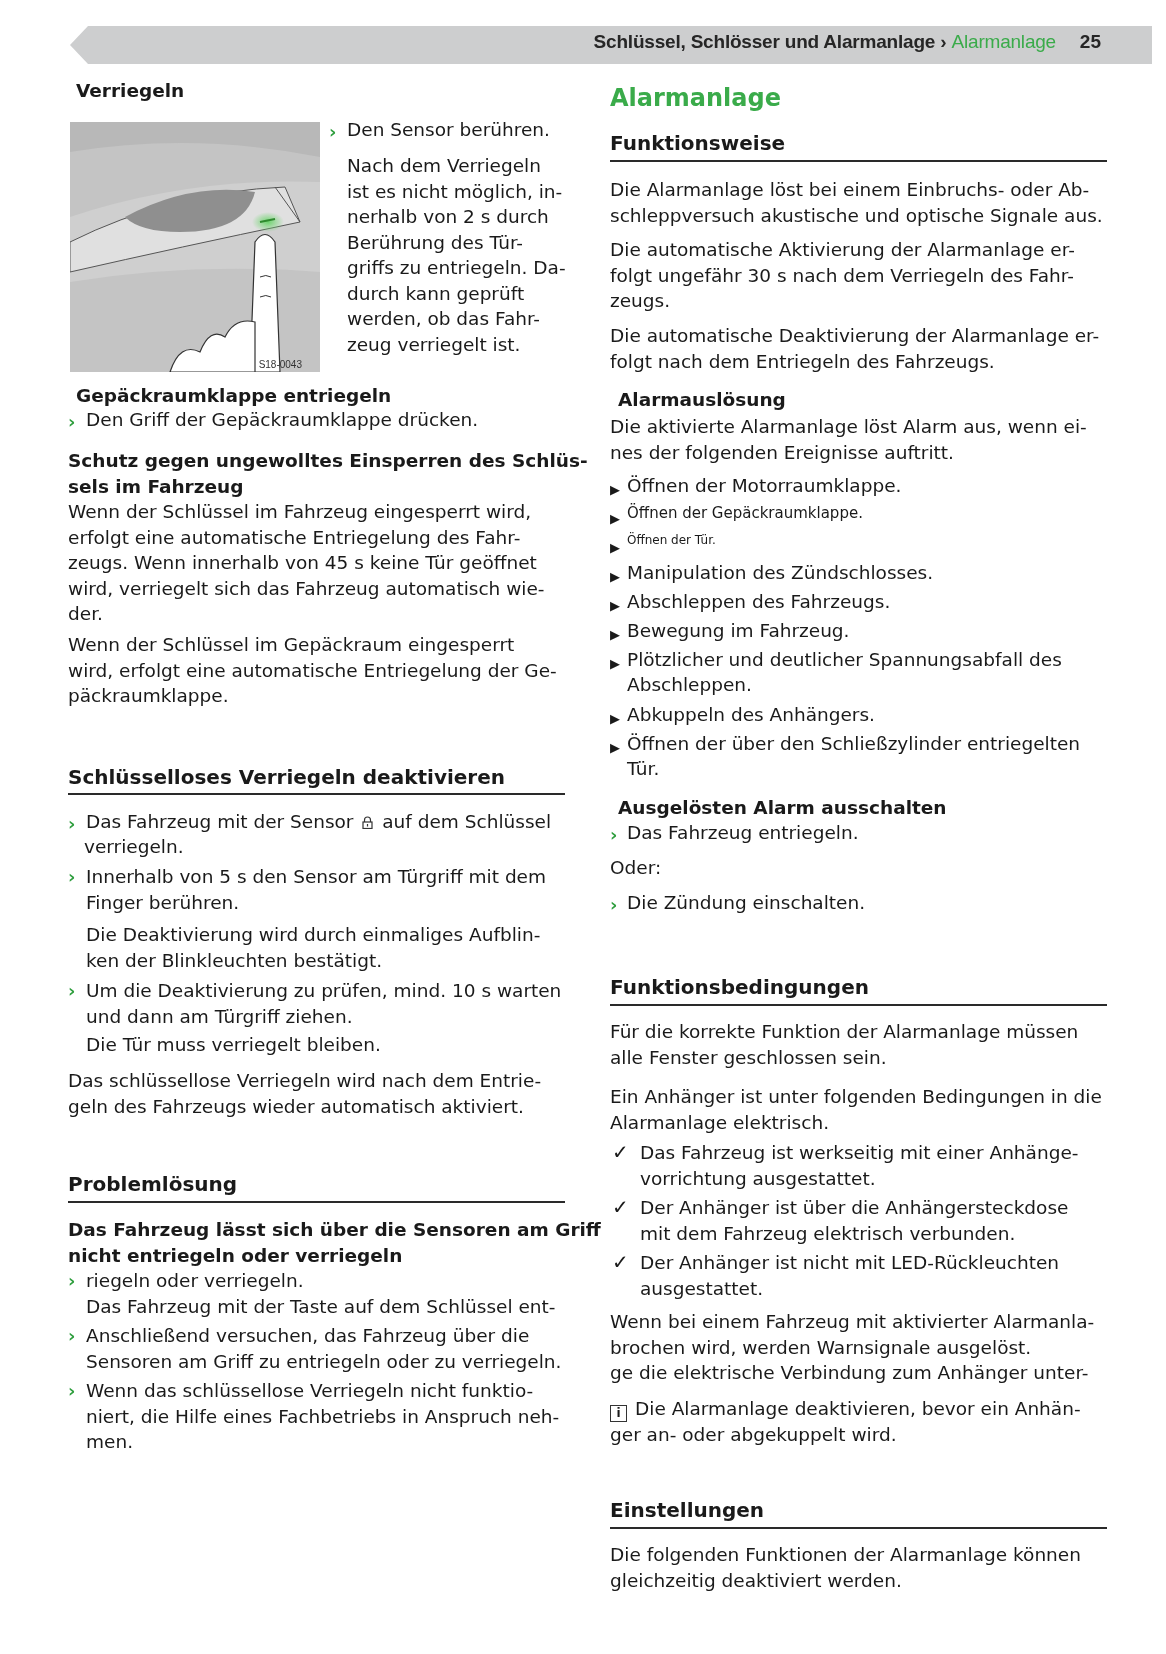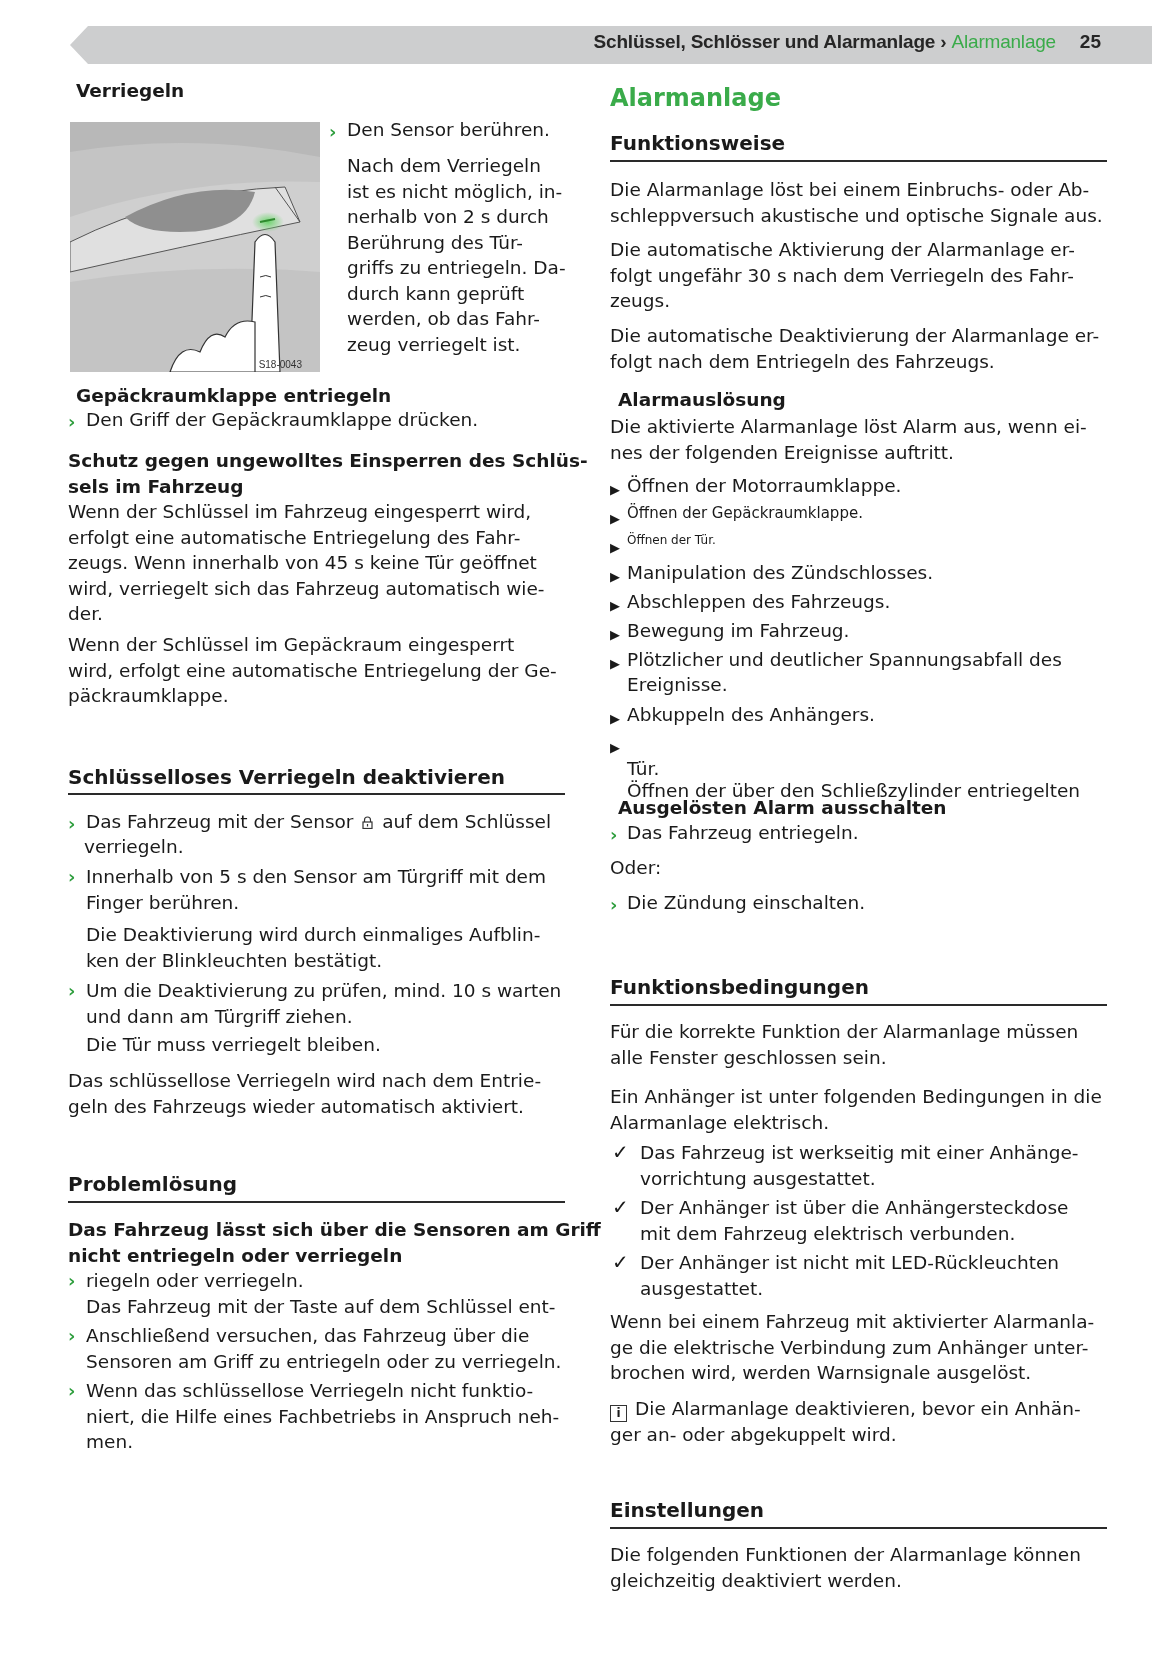--- a/index.html
+++ b/index.html
@@ -192,25 +192,25 @@
     <span class="tri" style="left:610px;top:540px;">▶</span>
     <div class="t" style="left:627px;top:533px;font-size:12px;">Öffnen der Tür.</div>
     <span class="tri" style="left:610px;top:569px;">▶</span>
     <div class="t" style="left:627px;top:562px;font-size:18.5px;">Manipulation des Zündschlosses.</div>
     <span class="tri" style="left:610px;top:598px;">▶</span>
     <div class="t" style="left:627px;top:591px;font-size:18.5px;">Abschleppen des Fahrzeugs.</div>
     <span class="tri" style="left:610px;top:627px;">▶</span>
     <div class="t" style="left:627px;top:620px;font-size:18.5px;">Bewegung im Fahrzeug.</div>
     <span class="tri" style="left:610px;top:656px;">▶</span>
     <div class="t" style="left:627px;top:649px;font-size:18.5px;">Plötzlicher und deutlicher Spannungsabfall des</div>
-    <div class="t" style="left:627px;top:674px;font-size:18.5px;">Ereignisse.</div>
+    <div class="t" style="left:627px;top:674px;font-size:18.5px;">Abschleppen.</div>
     <span class="tri" style="left:610px;top:711px;">▶</span>
     <div class="t" style="left:627px;top:704px;font-size:18.5px;">Abkuppeln des Anhängers.</div>
     <span class="tri" style="left:610px;top:740px;">▶</span>
-    <div class="t" style="left:627px;top:733px;font-size:18.5px;margin-top:47px;">Öffnen der über den Schließzylinder entriegelten</div>
+    <div class="t" style="left:627px;top:733px;font-size:18.5px;">Öffnen der über den Schließzylinder entriegelten</div>
     <div class="t" style="left:627px;top:758px;font-size:18.5px;">Tür.</div>
   </div>
 
   <div class="t b" style="left:610px;top:797px;font-size:18.5px;">Ausgelösten Alarm ausschalten</div>
   <span class="chev" style="left:610px;top:824px;">›</span>
   <div class="t" style="left:627px;top:822px;font-size:18.5px;">Das Fahrzeug entriegeln.</div>
   <div class="t" style="left:610px;top:857px;font-size:18.5px;">Oder:</div>
   <span class="chev" style="left:610px;top:894px;">›</span>
   <div class="t" style="left:627px;top:892px;font-size:18.5px;">Die Zündung einschalten.</div>
 
@@ -238,22 +238,22 @@
     </div>
     <span class="check" style="left:612px;top:1250px;">✓</span>
     <div style="position:absolute;left:640px;top:1250px;font-size:18.5px;line-height:25.5px;">
       <div>Der Anhänger ist nicht mit LED-Rückleuchten</div>
       <div>ausgestattet.</div>
     </div>
   </div>
 
   <div style="position:absolute;left:610px;top:1309px;font-size:18.5px;line-height:25.5px;">
     <div>Wenn bei einem Fahrzeug mit aktivierter Alarmanla-</div>
+    <div>brochen wird, werden Warnsignale ausgelöst.</div>
     <div>ge die elektrische Verbindung zum Anhänger unter-</div>
-    <div>brochen wird, werden Warnsignale ausgelöst.</div>
   </div>
   <div style="position:absolute;left:610px;top:1396px;font-size:18.5px;line-height:25.5px;">
     <div><span class="info-box">i</span><span>Die Alarmanlage deaktivieren, bevor ein Anhän-</span></div>
     <div>ger an- oder abgekuppelt wird.</div>
   </div>
 
   <div class="t h2" style="left:610px;top:1498px;">Einstellungen</div>
   <div class="rule" style="left:610px;top:1527px;width:497px;"></div>
   <div style="position:absolute;left:610px;top:1542px;font-size:18.5px;line-height:25.5px;">
     <div>Die folgenden Funktionen der Alarmanlage können</div>

